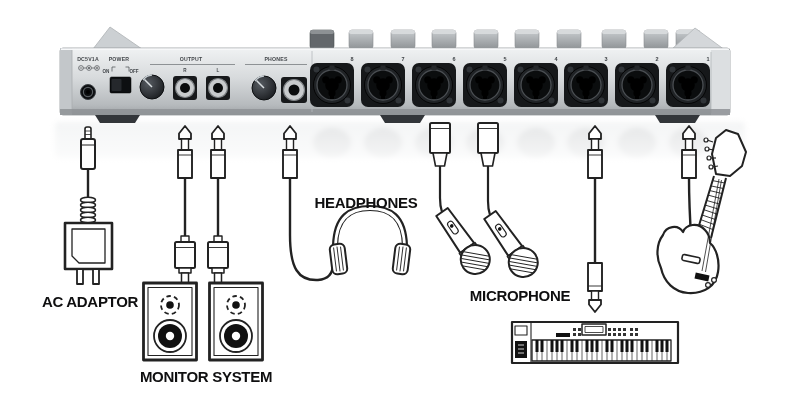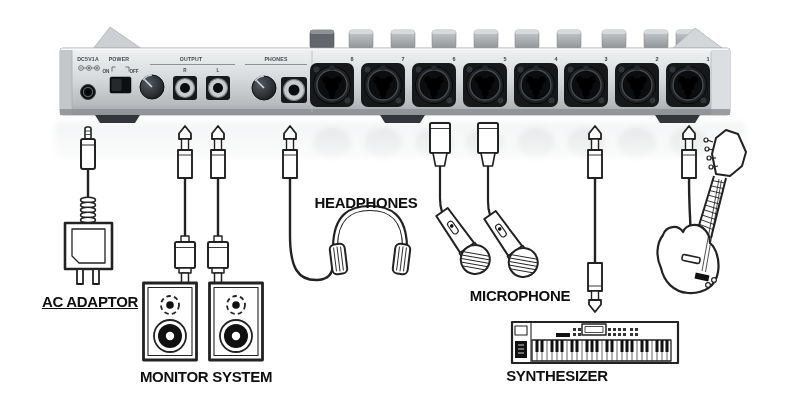--- a/index.html
+++ b/index.html
@@ -503,18 +503,17 @@
           <rect x="-9" y="-3" width="18" height="6" rx="2" stroke-width="1.6"></rect>
         </g>
       <g transform="translate(702,277) rotate(12)">
           <rect x="-7" y="-3" width="14" height="6" fill="#111" stroke="none"></rect>
         </g>
       <circle cx="708" cy="285" r="2.4" stroke-width="1.2"></circle>
       <circle cx="714" cy="280" r="2.4" stroke-width="1.2"></circle>
     </g>
   </svg>
 
-  <div class="lbl" style="left:90px;top:293px;text-decoration:underline;">AC ADAPTOR</div>
+  <div class="lbl" style="left:90px;top:293px;">AC ADAPTOR</div>
   <div class="lbl" style="left:206px;top:368px;">MONITOR SYSTEM</div>
   <div class="lbl" style="left:366px;top:194px;">HEADPHONES</div>
   <div class="lbl" style="left:520px;top:287px;">MICROPHONE</div>
-  <div class="lbl" style="left:557px;top:367px;">SYNTHESIZER</div>
 </div>
 
 </body></html>

